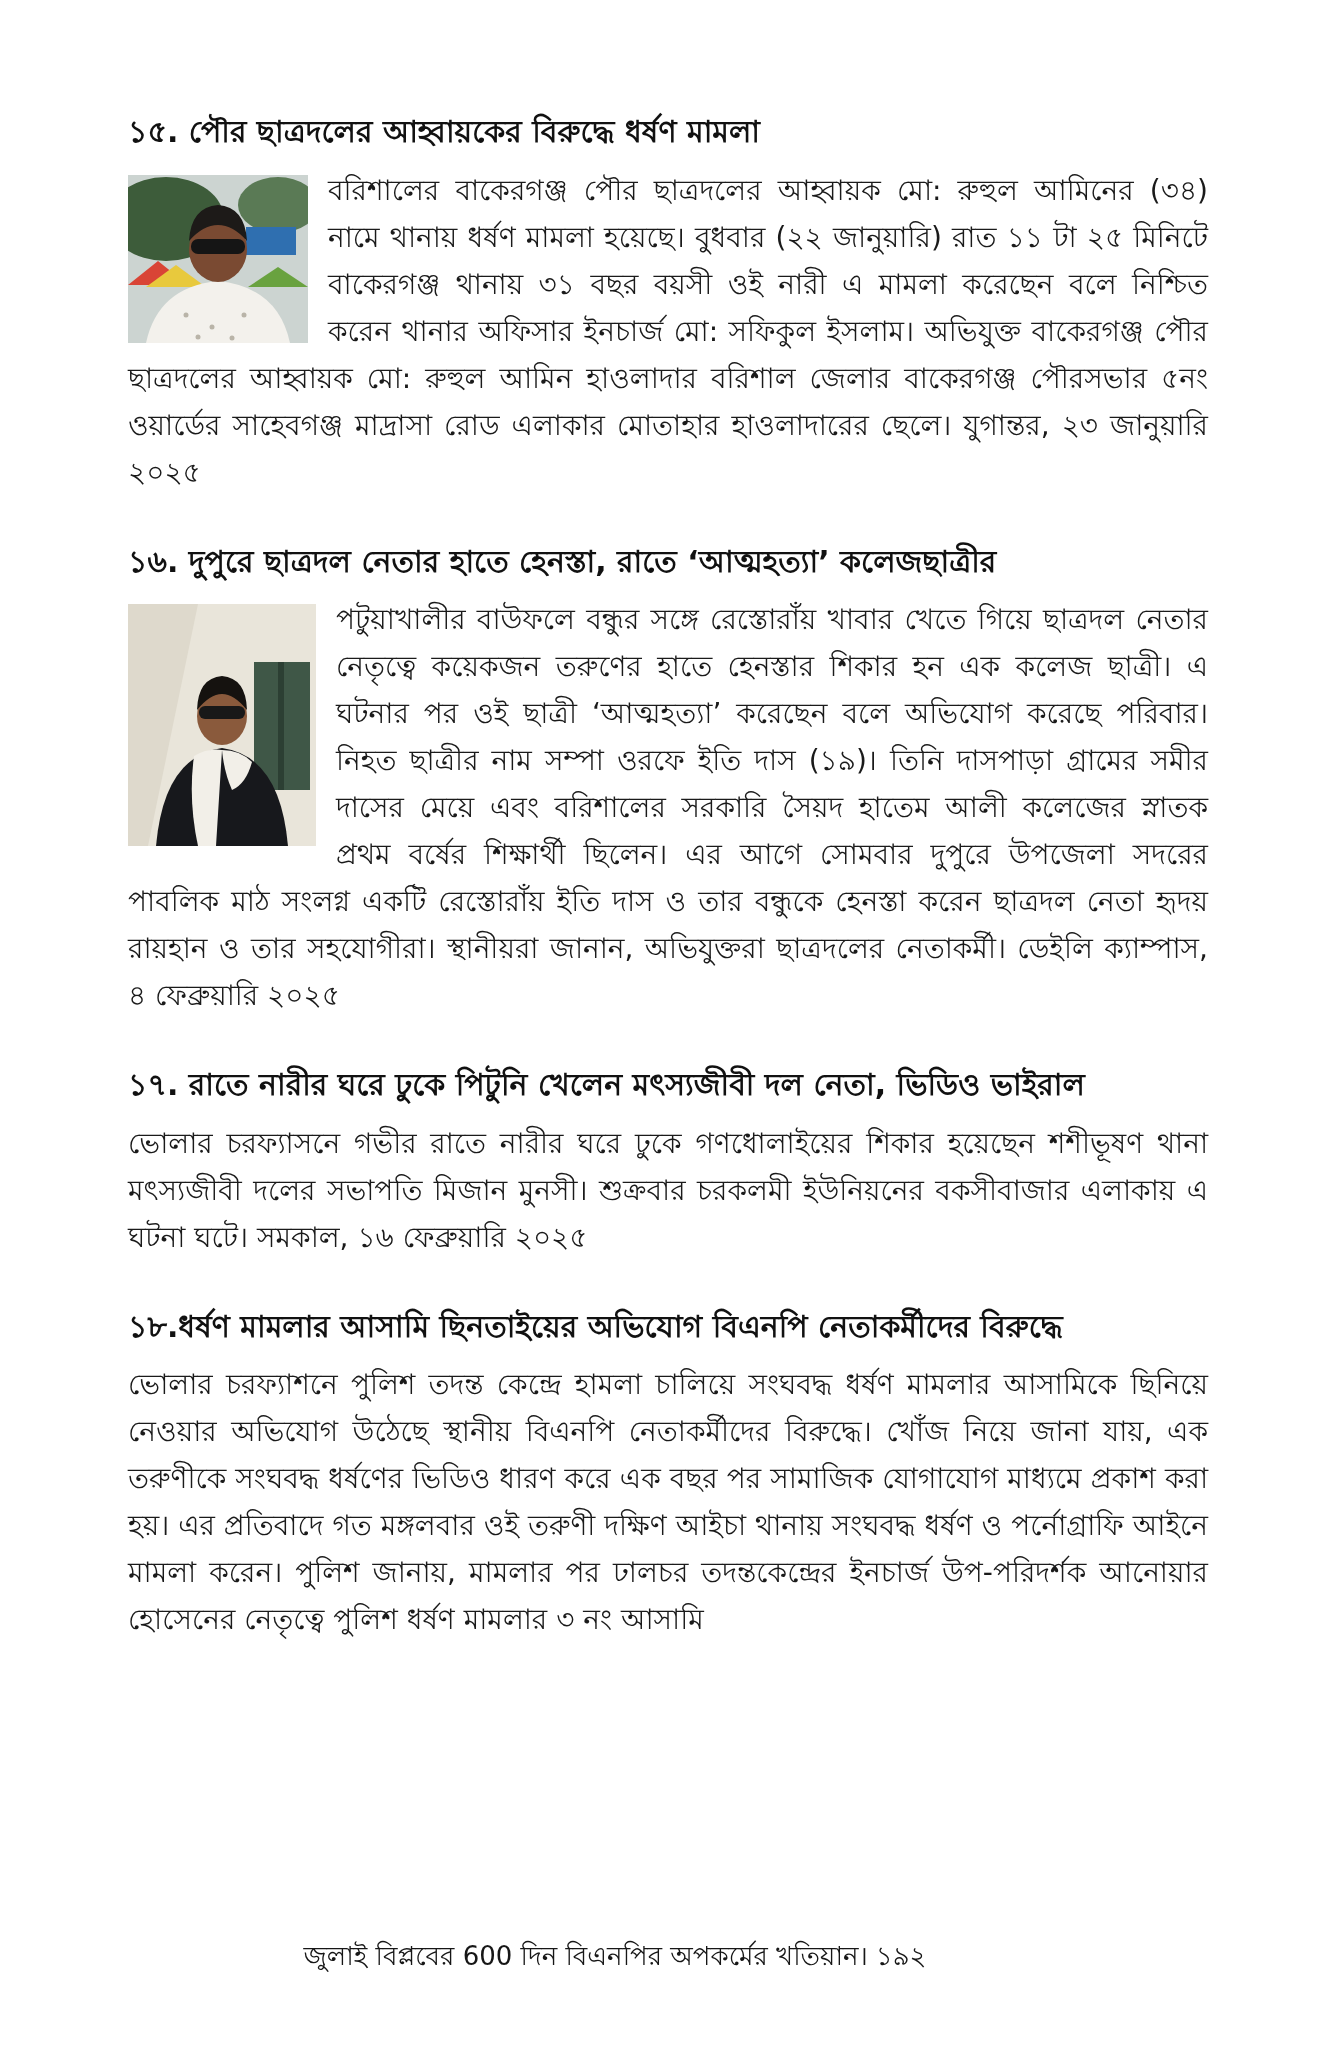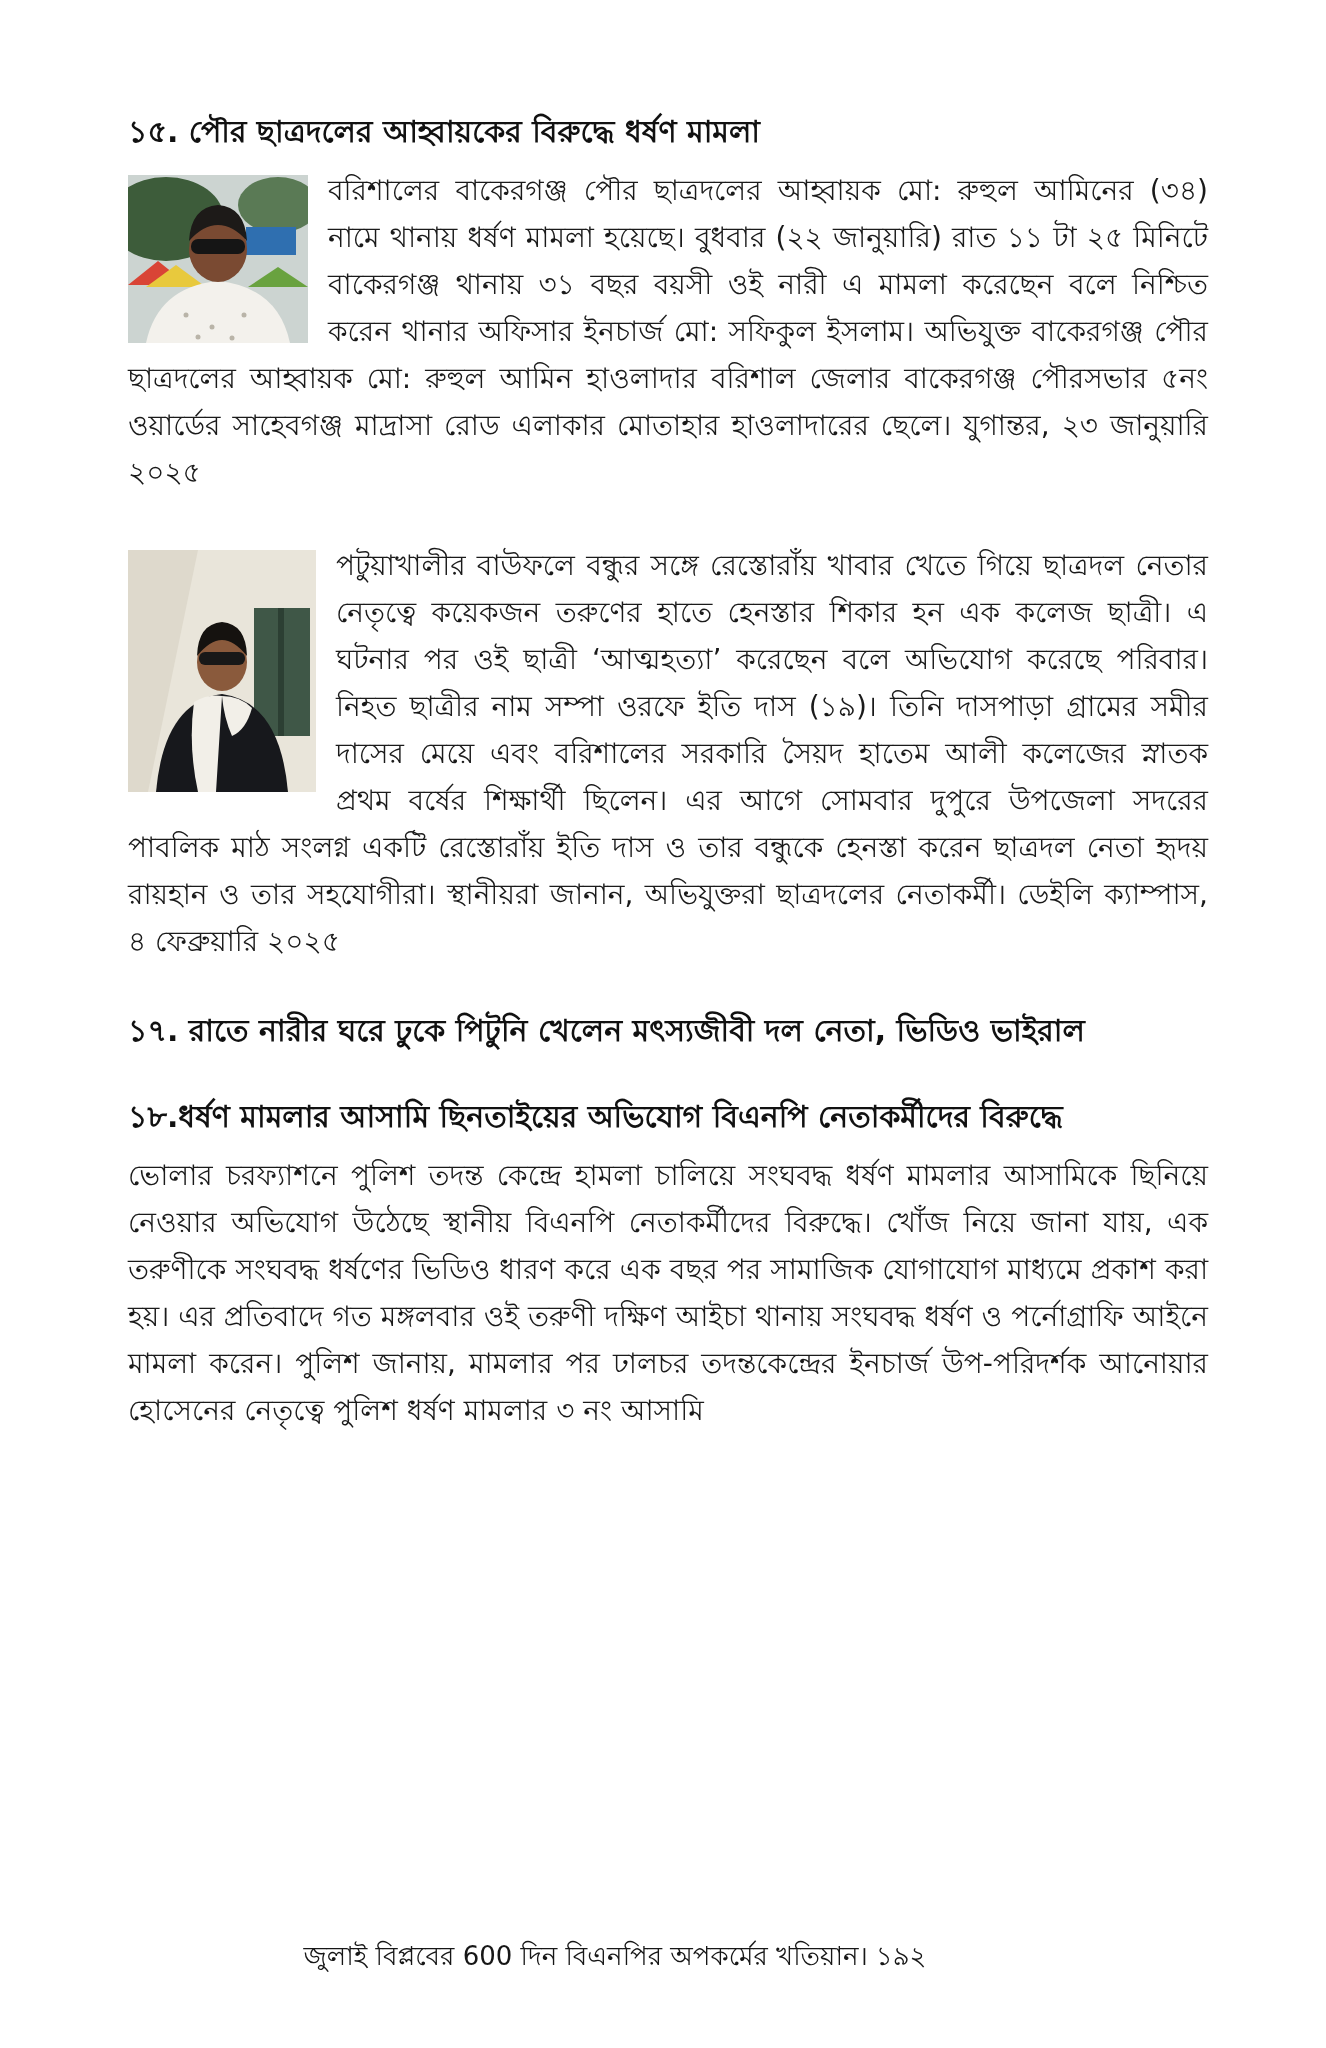--- a/index.html
+++ b/index.html
@@ -85,20 +85,21 @@
             <ellipse cx="90" cy="74" rx="29" ry="33" fill="#7a4a32"></ellipse>
             <path d="M61 66 Q63 32 90 30 Q117 32 119 66 Q105 50 90 50 Q75 50 61 66 Z" fill="#1d1a18"></path>
             <rect x="63" y="64" width="54" height="15" rx="7" fill="#151515"></rect>
           </svg>
         </span>
         <span>বরিশালের বাকেরগঞ্জ পৌর ছাত্রদলের আহ্বায়ক মো: রুহুল আমিনের (৩৪) নামে থানায় ধর্ষণ মামলা হয়েছে। বুধবার (২২ জানুয়ারি) রাত ১১ টা ২৫ মিনিটে বাকেরগঞ্জ থানায় ৩১ বছর বয়সী ওই নারী এ মামলা করেছেন বলে নিশ্চিত করেন থানার অফিসার ইনচার্জ মো: সফিকুল ইসলাম। অভিযুক্ত বাকেরগঞ্জ পৌর ছাত্রদলের আহ্বায়ক মো: রুহুল আমিন হাওলাদার বরিশাল জেলার বাকেরগঞ্জ পৌরসভার ৫নং ওয়ার্ডের সাহেবগঞ্জ মাদ্রাসা রোড এলাকার মোতাহার হাওলাদারের ছেলে। যুগান্তর, ২৩ জানুয়ারি ২০২৫</span>
       </div>
     </section>
 
     <section class="article">
+      <h2 class="heading">১৬. দুপুরে ছাত্রদল নেতার হাতে হেনস্তা, রাতে ‘আত্মহত্যা’ কলেজছাত্রীর</h2>
       <div class="body-text">
         <span class="photo photo-portrait">
           <svg width="188" height="242" viewBox="0 0 188 242" xmlns="http://www.w3.org/2000/svg">
             <rect width="188" height="242" fill="#e9e5da"></rect>
             <path d="M0 0 L70 0 L20 242 L0 242 Z" fill="#ded9cc"></path>
             <rect x="126" y="58" width="56" height="128" fill="#3f5747"></rect>
             <rect x="150" y="58" width="6" height="128" fill="#2c3f33"></rect>
             <path d="M28 242 Q36 152 94 144 Q152 152 160 242 Z" fill="#17181c"></path>
             <path d="M66 152 Q80 144 94 146 L88 242 L70 242 Q60 196 66 152 Z" fill="#f2efe8"></path>
             <path d="M94 146 Q112 146 124 158 Q118 180 104 186 Q96 168 94 146 Z" fill="#f2efe8"></path>
@@ -106,20 +107,23 @@
             <path d="M69 106 Q70 74 94 72 Q118 74 119 106 Q106 90 94 90 Q82 90 69 106 Z" fill="#15120f"></path>
             <rect x="71" y="102" width="46" height="13" rx="6" fill="#181818"></rect>
           </svg>
         </span>
         <span>পটুয়াখালীর বাউফলে বন্ধুর সঙ্গে রেস্তোরাঁয় খাবার খেতে গিয়ে ছাত্রদল নেতার নেতৃত্বে কয়েকজন তরুণের হাতে হেনস্তার শিকার হন এক কলেজ ছাত্রী। এ ঘটনার পর ওই ছাত্রী ‘আত্মহত্যা’ করেছেন বলে অভিযোগ করেছে পরিবার।নিহত ছাত্রীর নাম সম্পা ওরফে ইতি দাস (১৯)। তিনি দাসপাড়া গ্রামের সমীর দাসের মেয়ে এবং বরিশালের সরকারি সৈয়দ হাতেম আলী কলেজের স্নাতক প্রথম বর্ষের শিক্ষার্থী ছিলেন। এর আগে সোমবার দুপুরে উপজেলা সদরের পাবলিক মাঠ সংলগ্ন একটি রেস্তোরাঁয় ইতি দাস ও তার বন্ধুকে হেনস্তা করেন ছাত্রদল নেতা হৃদয় রায়হান ও তার সহযোগীরা। স্থানীয়রা জানান, অভিযুক্তরা ছাত্রদলের নেতাকর্মী। ডেইলি ক্যাম্পাস, ৪ ফেব্রুয়ারি ২০২৫</span>
       </div>
     </section>
 
     <section class="article">
       <h2 class="heading">১৭. রাতে নারীর ঘরে ঢুকে পিটুনি খেলেন মৎস্যজীবী দল নেতা, ভিডিও ভাইরাল</h2>
+      <div class="body-text">
+        <span>ভোলার চরফ্যাসনে গভীর রাতে নারীর ঘরে ঢুকে গণধোলাইয়ের শিকার হয়েছেন শশীভূষণ থানা মৎস্যজীবী দলের সভাপতি মিজান মুনসী। শুক্রবার চরকলমী ইউনিয়নের বকসীবাজার এলাকায় এ ঘটনা ঘটে। সমকাল, ১৬ ফেব্রুয়ারি ২০২৫</span>
+      </div>
     </section>
 
     <section class="article">
       <h2 class="heading">১৮.ধর্ষণ মামলার আসামি ছিনতাইয়ের অভিযোগ বিএনপি নেতাকর্মীদের বিরুদ্ধে</h2>
       <div class="body-text">
         <span>ভোলার চরফ্যাশনে পুলিশ তদন্ত কেন্দ্রে হামলা চালিয়ে সংঘবদ্ধ ধর্ষণ মামলার আসামিকে ছিনিয়ে নেওয়ার অভিযোগ উঠেছে স্থানীয় বিএনপি নেতাকর্মীদের বিরুদ্ধে। খোঁজ নিয়ে জানা যায়, এক তরুণীকে সংঘবদ্ধ ধর্ষণের ভিডিও ধারণ করে এক বছর পর সামাজিক যোগাযোগ মাধ্যমে প্রকাশ করা হয়। এর প্রতিবাদে গত মঙ্গলবার ওই তরুণী দক্ষিণ আইচা থানায় সংঘবদ্ধ ধর্ষণ ও পর্নোগ্রাফি আইনে মামলা করেন। পুলিশ জানায়, মামলার পর ঢালচর তদন্তকেন্দ্রের ইনচার্জ উপ-পরিদর্শক আনোয়ার হোসেনের নেতৃত্বে পুলিশ ধর্ষণ মামলার ৩ নং আসামি</span>
       </div>
     </section>
 
   </main>

